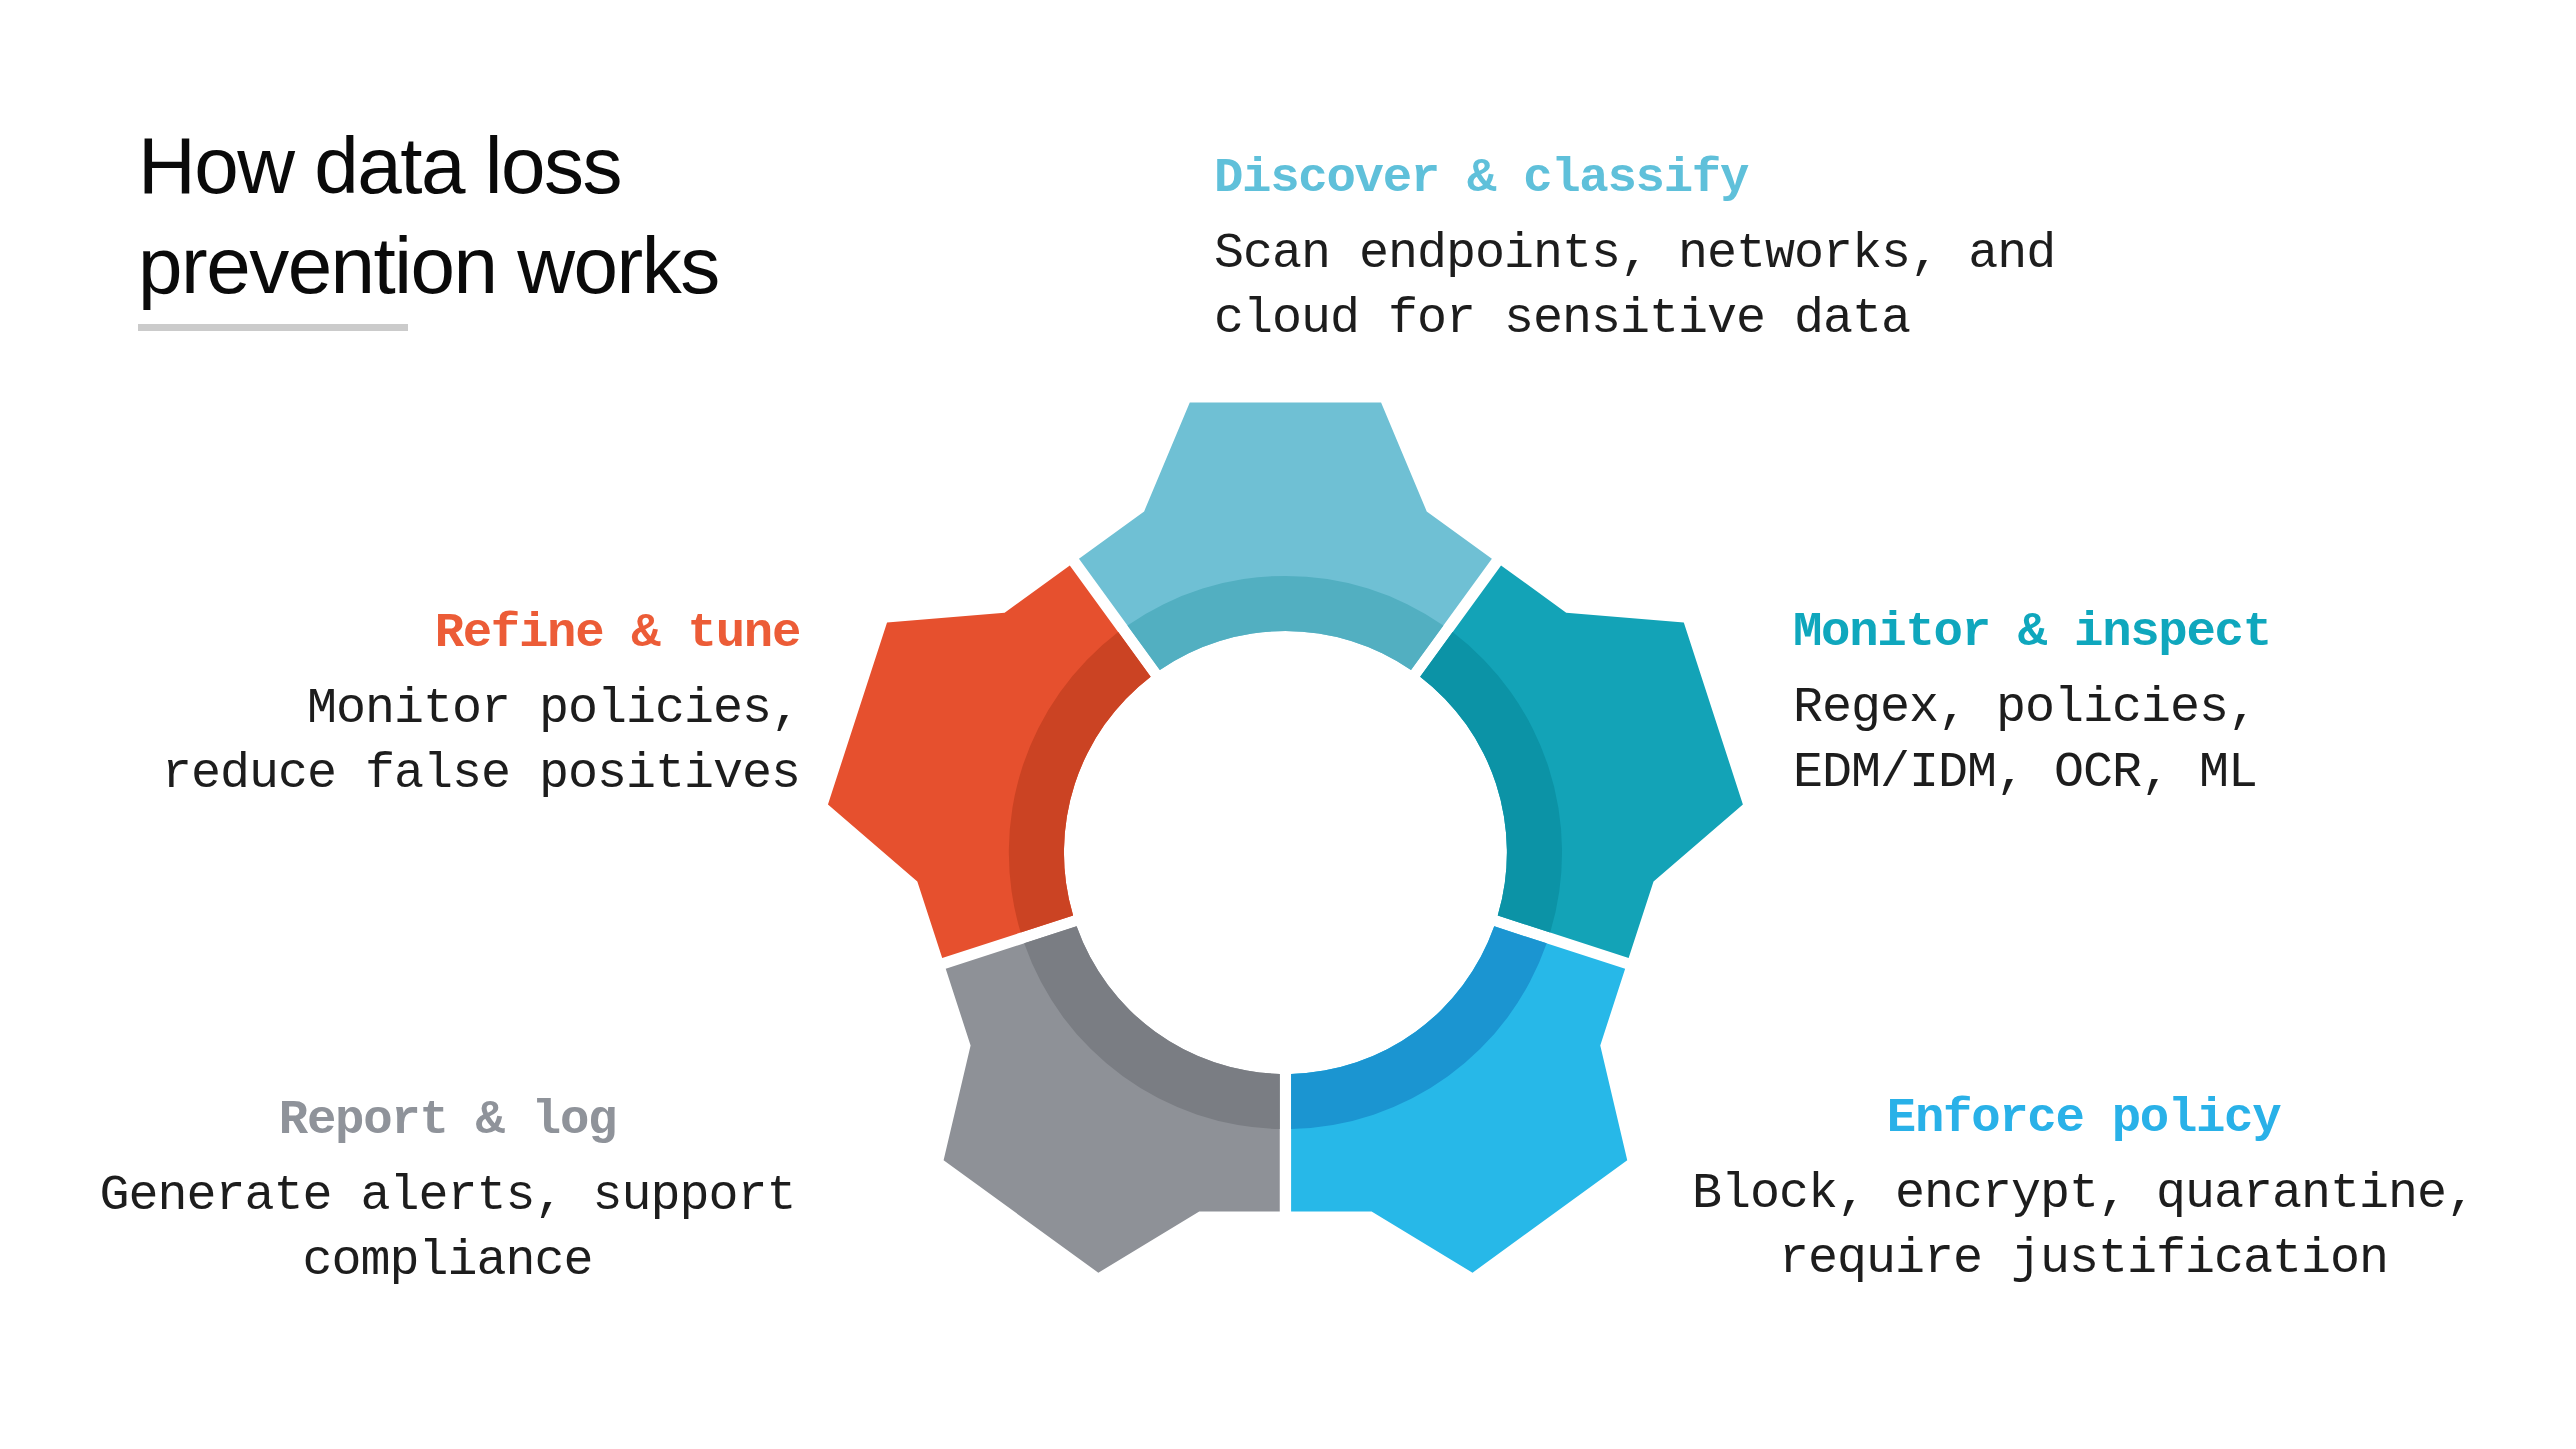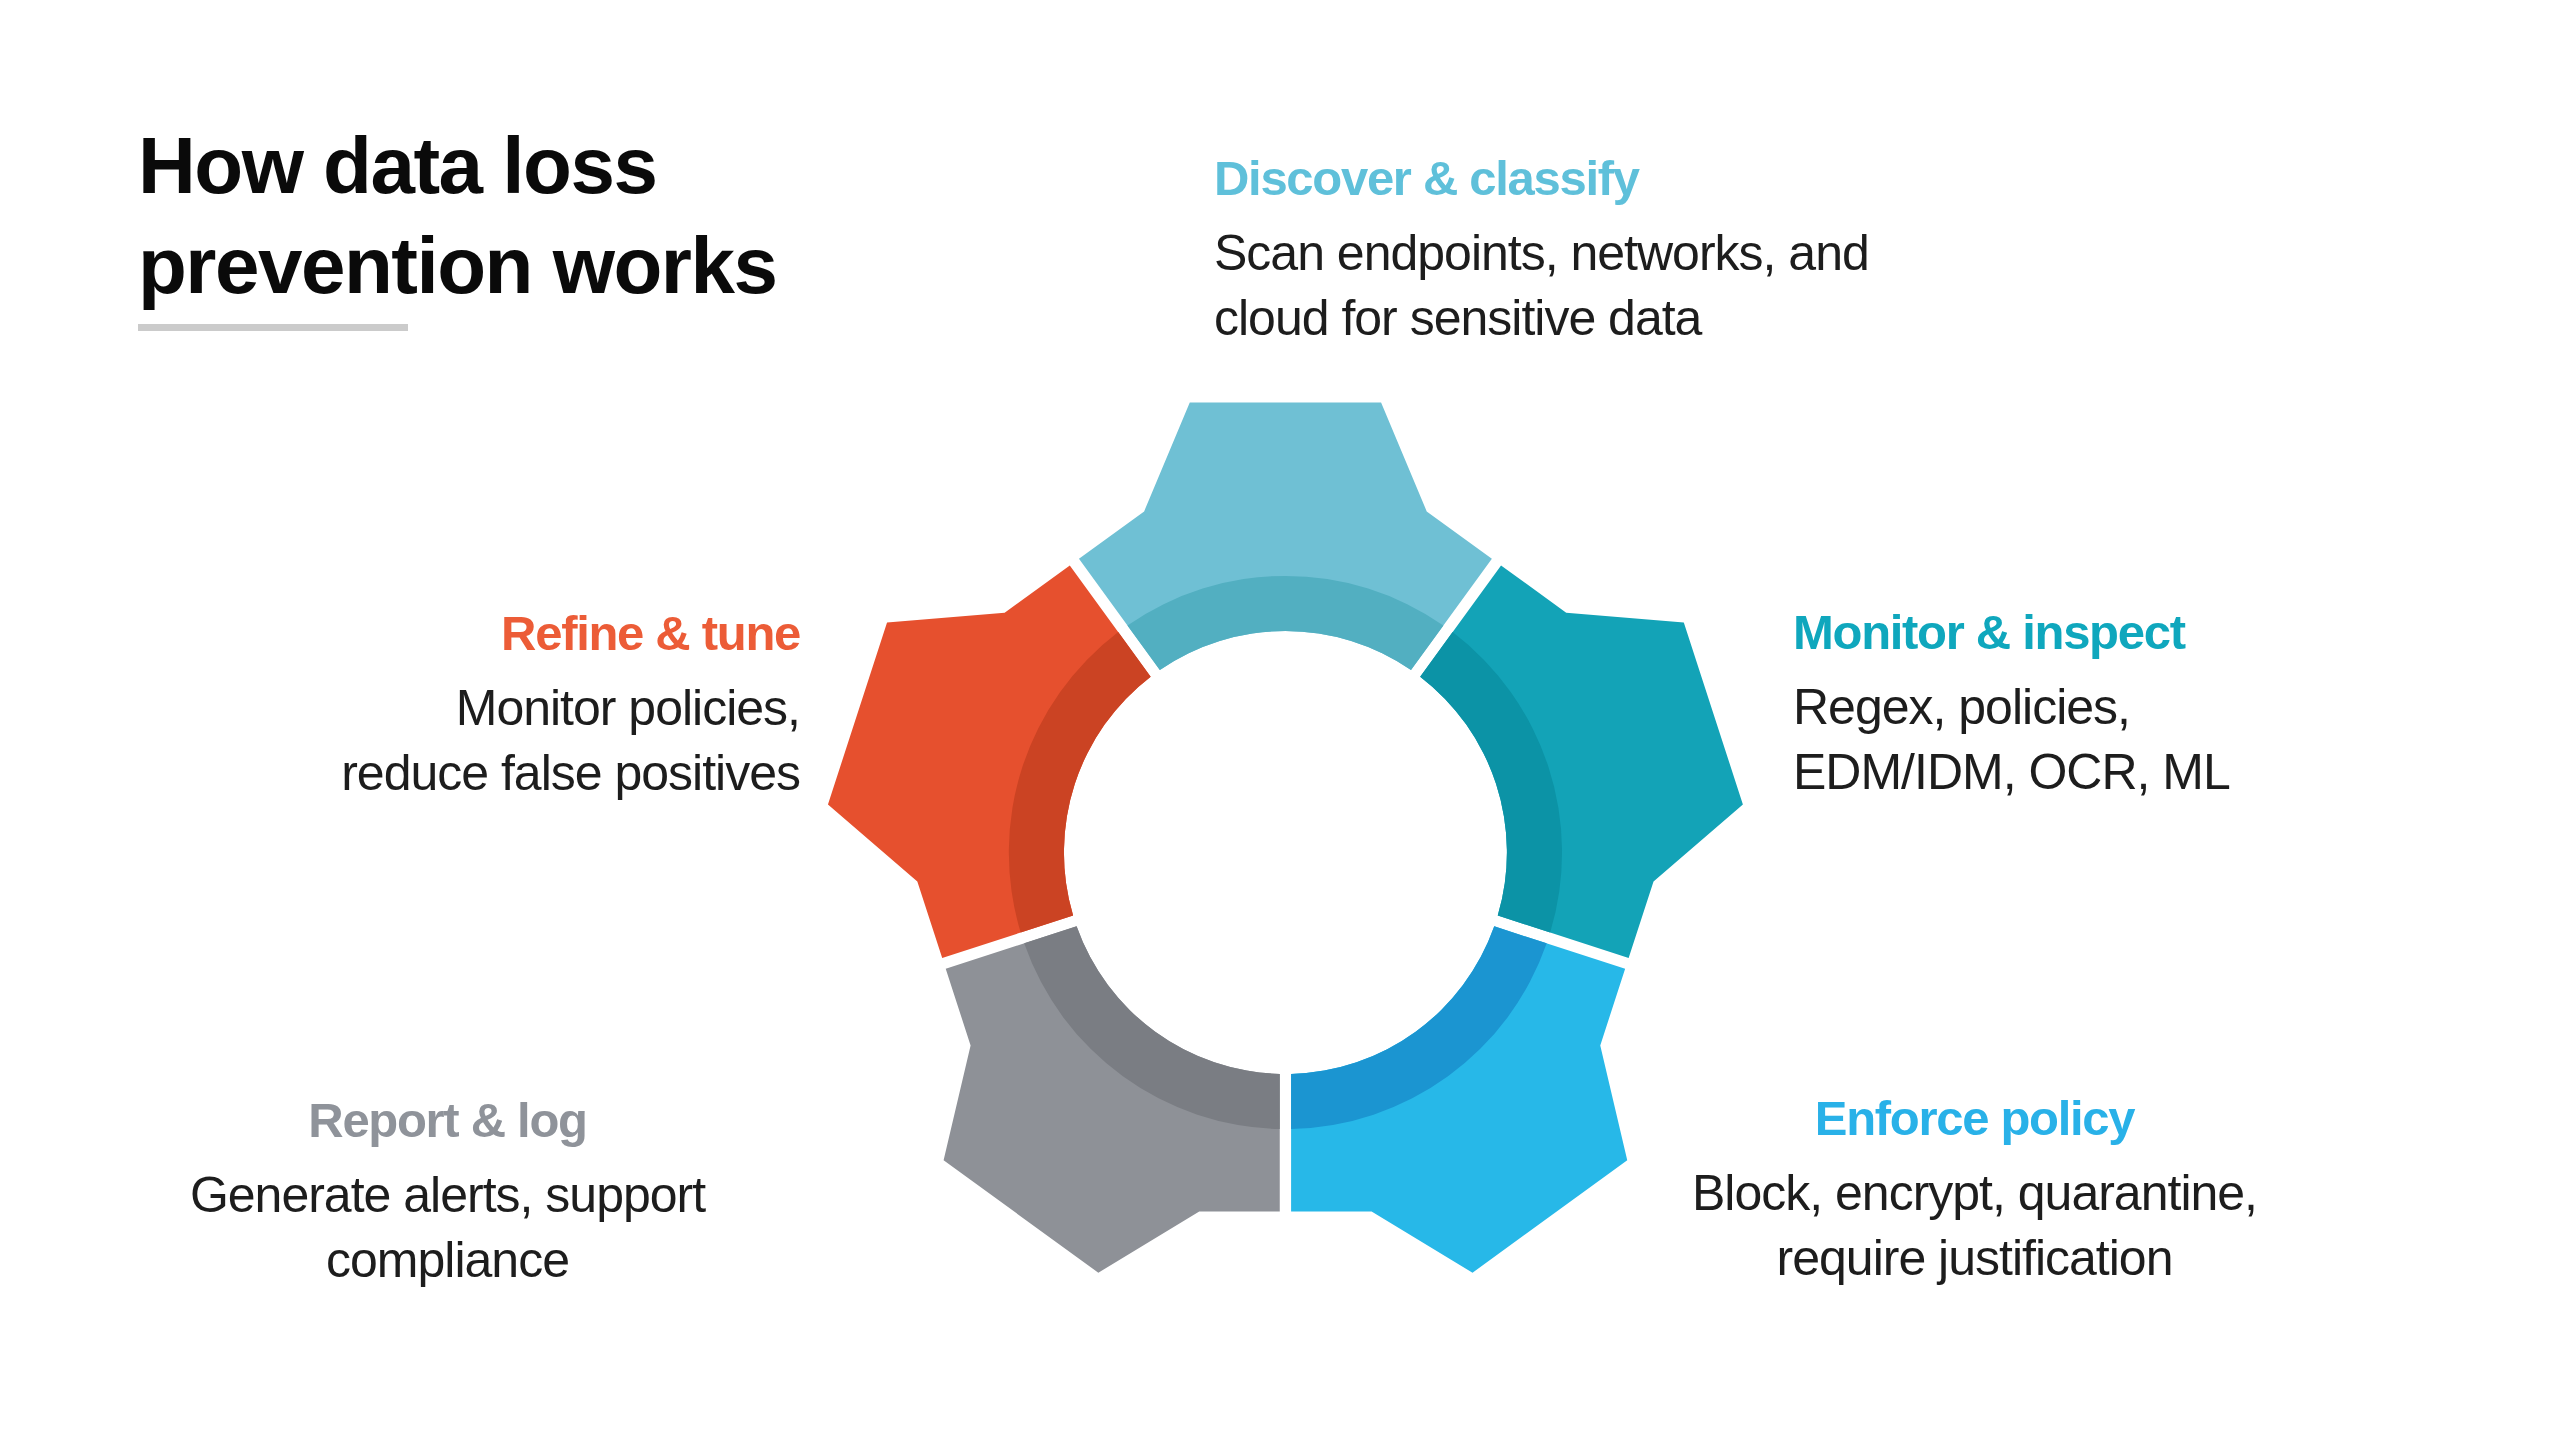--- a/index.html
+++ b/index.html
@@ -3,24 +3,24 @@
 <meta charset="utf-8">
 <style>
   html,body{margin:0;padding:0;}
   body{
     width:2576px;height:1449px;position:relative;background:#ffffff;overflow:hidden;
     font-family:"Liberation Sans","DejaVu Sans",sans-serif;
   }
   #gear{position:absolute;left:0;top:0;width:2576px;height:1449px;}
   .title{
     position:absolute;left:138px;top:62px;
-    font-size:80px;line-height:100px;font-weight:700;letter-spacing:-1.5px;color:#0a0a0a;
+    font-size:80px;line-height:100px;font-weight:400;letter-spacing:-1.5px;color:#0a0a0a;
   }
   .rule{position:absolute;left:138px;top:324px;width:270px;height:6.7px;background:#cbcbcb;}
-  .step{position:absolute;}
+  .step{position:absolute;font-family:Liberation Mono, monospace;}
   .step h2{margin:0;font-size:49px;line-height:57px;font-weight:700;letter-spacing:-1.3px;}
   .step .body{margin-top:14px;font-size:50px;line-height:65px;letter-spacing:-1px;color:#1d1d1d;font-weight:400;}
   .step-discover{left:1214px;top:150px;text-align:left;}
   .step-monitor{left:1793px;top:604px;text-align:left;}
   .step-enforce{left:1692px;top:1090px;text-align:center;}
   .step-report{left:0px;top:1092px;width:895px;text-align:center;}
   .step-refine{left:0px;top:605px;width:800px;text-align:right;}
 </style>
 </head>
 <body>

